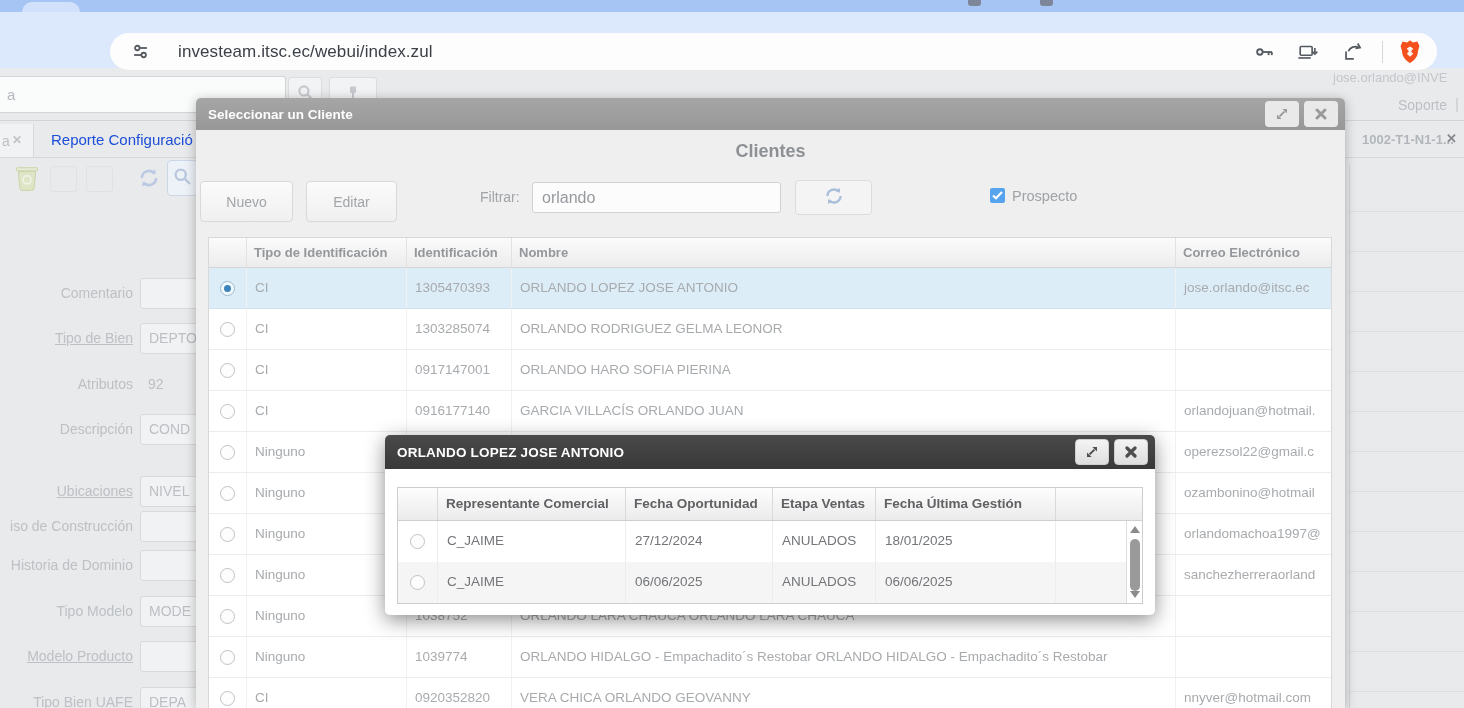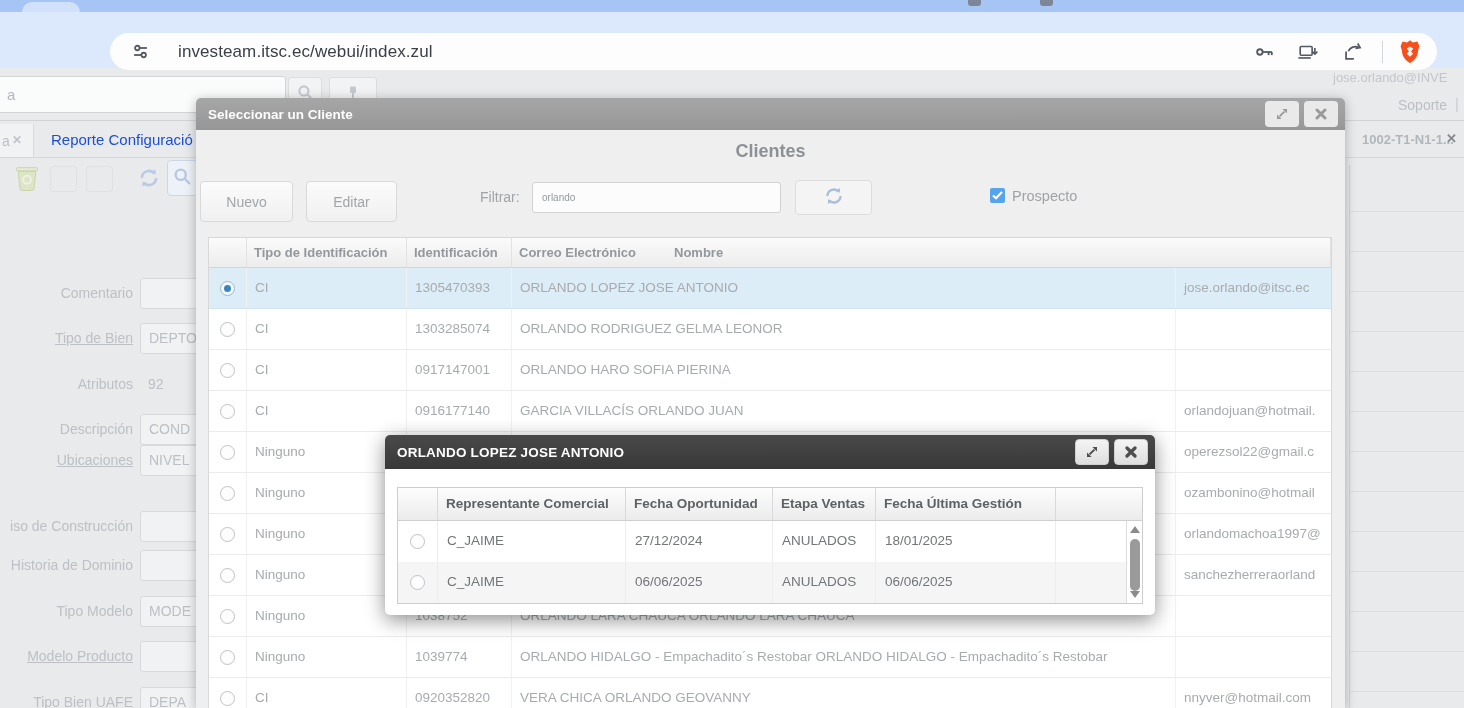--- a/index.html
+++ b/index.html
@@ -46,21 +46,21 @@
 
   
   .modal-main { position:absolute; left:196px; top:98px; width:1149px; height:610px; background:#efefef; border-radius:5px 5px 0 0; box-shadow:0 2px 12px rgba(0,0,0,.28); }
   .mm-header { height:32px; background:linear-gradient(#a6a6a6,#979797); border-radius:5px 5px 0 0; display:flex; align-items:center; padding:0 7px 0 12px; }
   .mm-title { color:#fdfdfd; font-weight:bold; font-size:13.5px; flex:1; }
   .wbtn { width:34px; height:26px; border:none; border-radius:4px; background:#e9e9e9; color:#9a9a9a; display:flex; align-items:center; justify-content:center; margin-left:5px; cursor:pointer; }
   .mm-body { position:relative; height:578px; }
   .mm-heading { position:absolute; left:0; top:11px; width:100%; text-align:center; font-size:18px; font-weight:bold; color:#8d9094; }
   .zbtn { position:absolute; height:41px; background:linear-gradient(#fbfbfb,#f0f0f0); border:1px solid #d9d9d9; border-radius:4px; font-family:"Liberation Sans",sans-serif; font-size:14px; color:#a2a5a8; }
   .filter-label { position:absolute; left:284px; top:59px; font-size:14px; color:#a0a3a7; }
-  .filter-input { position:absolute; left:336px; top:52px; width:249px; height:31px; background:#fcfcfd; border:1px solid #d2d2d2; border-radius:3px; font-family:"Liberation Sans",sans-serif; font-size:10px; color:#96999d; padding-left:9px; }
+  .filter-input { position:absolute; left:336px; top:52px; width:249px; height:31px; background:#fcfcfd; border:1px solid #d2d2d2; border-radius:3px; font-family:"Liberation Sans",sans-serif; font-size:16px; color:#96999d; padding-left:9px; }
   .refresh-btn { position:absolute; left:599px; top:50px; width:77px; height:35px; background:#f4f4f4; border:1px solid #dcdcdc; border-radius:4px; color:#a9bedb; display:flex; align-items:center; justify-content:center; }
   .prospect-cb { position:absolute; left:794px; top:58px; width:15px; height:15px; background:#57a4ee; border-radius:2px; display:flex; align-items:center; justify-content:center; }
   .prospect-label { position:absolute; left:816px; top:58px; font-size:14.5px; color:#9fa2a6; }
 
   .c-table { position:absolute; left:12px; top:107px; width:1124px; background:#fff; border:1px solid #d8d8d8; }
   .c-head { display:flex; height:30px; background:linear-gradient(#fbfbfb,#ececec); border-bottom:1px solid #d5d5d5; }
   .c-head .hc { font-size:13px; font-weight:bold; color:#94979b; line-height:29px; padding-left:7px; border-right:1px solid #e2e2e2; overflow:hidden; white-space:nowrap; }
   .c-row { display:flex; height:41px; border-bottom:1px solid #ececec; background:#fff; }
   .c-row.sel { background:#dcedf8; border-bottom:1px solid #cfe3f0; }
   .c-row .cc { font-size:13.5px; color:#a8abae; line-height:40px; padding-left:8px; border-right:1px solid #f1f1f1; overflow:hidden; white-space:nowrap; }
@@ -234,21 +234,21 @@
         <div class="f-box">DEPTO</div>
       </div>
       <div class="f-row" style="top: 368.8px; width: 210px;">
         <div class="f-label">Atributos</div>
         <div class="f-plain">92</div>
       </div>
       <div class="f-row" style="top: 414.2px; width: 210px;">
         <div class="f-label">Descripción</div>
         <div class="f-box">COND</div>
       </div>
-      <div class="f-row" style="top: 445px; width: 210px;">
+      <div class="f-row" style="top: 476px; width: 210px;">
         <div class="f-label und">Ubicaciones</div>
         <div class="f-box">NIVEL</div>
       </div>
       <div class="f-row" style="top: 511px; width: 210px;">
         <div class="f-label">iso de Construcción</div>
         <div class="f-box"></div>
       </div>
       <div class="f-row" style="top: 550.4px; width: 210px;">
         <div class="f-label">Historia de Dominio</div>
         <div class="f-box"></div>
@@ -306,22 +306,22 @@
             <path d="M1 4.5 L4 7.3 L10 1" stroke="#ffffff" stroke-width="2.2" fill="none"></path>
           </svg>
       </span>
       <span class="prospect-label">Prospecto</span>
 
       <div class="c-table">
         <div class="c-head" id="c-head">
             <div class="hc ct-c0"></div>
             <div class="hc ct-c1">Tipo de Identificación</div>
             <div class="hc ct-c2">Identificación</div>
+            <div class="hc ct-c3">Nombre</div>
             <div class="hc ct-c4" style="border-right: none;">Correo Electrónico</div>
-            <div class="hc ct-c3">Nombre</div>
           </div>
         <div id="c-rows">
             <div class="c-row sel">
               <div class="cc ct-c0">
                 <div class="radio on"></div>
               </div>
               <div class="cc ct-c1">CI</div>
               <div class="cc ct-c2">1305470393</div>
               <div class="cc ct-c3">ORLANDO LOPEZ JOSE ANTONIO</div>
               <div class="cc ct-c4">jose.orlando@itsc.ec</div>

